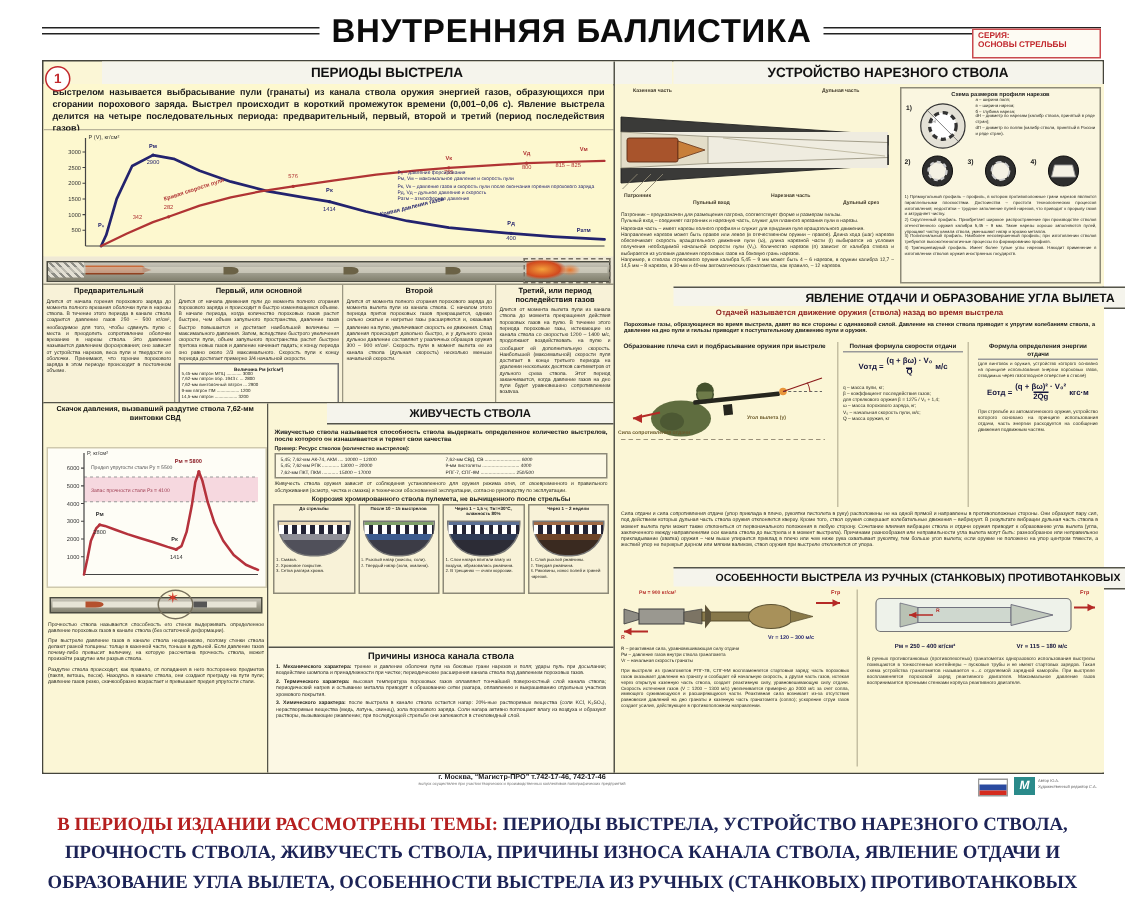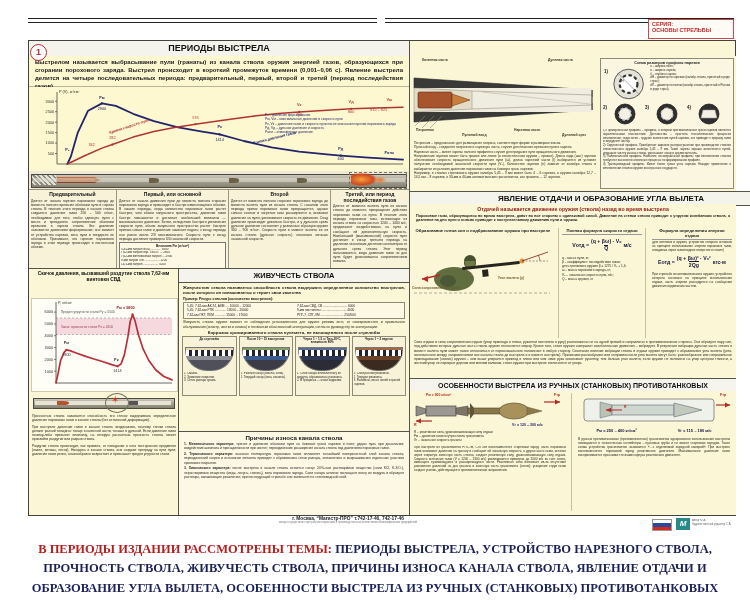--- a/index.html
+++ b/index.html
@@ -1,20 +1,20 @@
 <!DOCTYPE html>
 <html><head>
 <meta charset="utf-8">
 <style>
   html,body{margin:0;padding:0;background:#fff;}
   body{width:750px;height:600px;position:relative;font-family:"Liberation Sans",sans-serif;color:#1a1a1a;-webkit-font-smoothing:antialiased;}
   .abs{position:absolute;}
   .poster{position:absolute;inset:0;background:#fff;}
   .frame{position:absolute;left:28px;top:40px;width:706px;height:474px;border:1px solid #44443c;background:#fbf6d6;}
-  .sechead{font-weight:bold;text-align:center;background:#f5f4ec;border-bottom:1px solid #54544a;color:#111;overflow:hidden;}
+  .sechead{font-weight:bold;text-align:center;background:#f5f4ec;border-bottom:1px solid #54544a;color:#111;overflow:hidden;margin-left:39px;}
   .tiny{font-size:3.4px;line-height:1.25;text-align:justify;color:#26261f;overflow:hidden;}
   .tinyc{font-size:3.4px;line-height:1.3;color:#26261f;overflow:hidden;}
   .justx{text-align:justify;}
   .b{font-weight:bold;}
   .navy{color:#23236e;}
   .colbox{background:#f8f2d8;border-right:1px solid #9a9682;padding:2px 2px;box-sizing:border-box;overflow:hidden;}
   .colhead{font-size:5px;font-weight:bold;text-align:center;line-height:1.1;margin-bottom:1px;color:#101010;}
   .dotrow div{white-space:nowrap;overflow:hidden;}
   .panel{background:#f8f2d8;border:1px solid #8d8a78;box-sizing:border-box;overflow:hidden;}
   .corrimg{height:22px;margin:1px 1px;border:1px solid #777;border-radius:0 0 45% 45%/0 0 90% 90%;}
@@ -32,20 +32,21 @@
   .barrelbar{background:linear-gradient(#c9c6ba,#83816f);border:1px solid #4a4a40;}
   .redlbl{color:#b52a26;font-weight:bold;}
 </style>
 </head>
 <body>
 
 <div class="poster">
 
   <div class="abs" style="left:28px;top:8px;width:706px;display:flex;gap:8px;">
     <div class="rule"></div>
+    <div style="font-size:22px;font-weight:bold;letter-spacing:0.5px;color:#0c0c0c;white-space:nowrap;">ВНУТРЕННЯЯ БАЛЛИСТИКА</div>
     <div class="rule"></div>
   </div>
   <div class="abs" style="right:16px;top:19px;width:86px;height:20px;border:1px solid #c9494d;background:#fdfbf3;padding:1px 3px;box-sizing:border-box;">
     <div style="font-size:5.5px;font-weight:bold;color:#c2282d;">СЕРИЯ:</div>
     <div style="font-size:5.5px;font-weight:bold;color:#c2282d;">ОСНОВЫ СТРЕЛЬБЫ</div>
   </div>
   <div class="abs" style="left:30px;top:44px;width:15px;height:15px;border:1.5px solid #c2282d;border-radius:50%;background:#fff;z-index:5;text-align:center;line-height:15px;font-size:9px;font-weight:bold;color:#c2282d;">1</div>
 
   <div class="frame">
 
@@ -263,20 +264,21 @@
       <div class="abs" style="left:150px;top:390px;width:230px;height:84px;border-top:1px solid #54544a;background:#fcf8e4;box-sizing:border-box;padding:2px 5px;">
         <div style="font-size:6.2px;font-weight:bold;text-align:center;margin-bottom:1px;">Причины износа канала ствола</div>
         <div class="tiny" style="margin-bottom:1.5px;"><b>1. Механического характера:</b> <span>трение и давление оболочки пули на боковые грани нарезов и поля; удары пуль при досылании; воздействие шомпола и принадлежности при чистке; периодические расширения канала ствола под давлением пороховых газов.</span></div>
         <div class="tiny" style="margin-bottom:1.5px;"><b>2. Термического характера:</b> <span>высокая температура пороховых газов оплавляет тончайший поверхностный слой канала ствола; периодический нагрев и остывание металла приводят к образованию сетки разгара, оплавлению и выкрашиванию отдельных участков хромового покрытия.</span></div>
         <div class="tiny"><b>3. Химического характера:</b> <span>после выстрела в канале ствола остается нагар: 20%-ные растворимые вещества (соли KCl, K₂SO₄), нерастворимые вещества (медь, латунь, свинец), зола порохового заряда. Соли нагара активно поглощают влагу из воздуха и образуют растворы, вызывающие ржавление; при последующей стрельбе они запекаются в стекловидный слой.</span></div>
       </div>
     </div>
 
     <div class="abs" style="left:380px;top:0;width:326px;height:474px;border-left:1px solid #54544a;box-sizing:border-box;">
 
+      <div class="sechead" style="height:15px;line-height:15px;font-size:9px;">УСТРОЙСТВО НАРЕЗНОГО СТВОЛА</div>
       <div class="abs" style="left:0;top:15px;width:326px;height:135px;background:#fbf6d6;">
 
         <svg width="182" height="72" style="position:absolute;left:2px;top:8px;" viewBox="0 0 182 72">
           <polygon points="2,14 180,26 180,33 2,24" fill="#3a3a38" stroke="#222" stroke-width="0.6"></polygon>
           <polygon points="2,58 180,46 180,39 2,48" fill="#3a3a38" stroke="#222" stroke-width="0.6"></polygon>
           <rect x="2" y="24" width="178" height="24" fill="#efece0"></rect>
           <polygon points="2,24 60,27 60,45 2,48" fill="#e3ddc8" stroke="#8a8570" stroke-width="0.5"></polygon>
           <rect x="6" y="28" width="34" height="16" rx="1.5" fill="#a8542c" stroke="#5e2c14" stroke-width="0.6"></rect>
           <polygon points="40,30 58,36 40,42" fill="#c87f3a" stroke="#5e2c14" stroke-width="0.5"></polygon>
           <line x1="60" y1="27" x2="180" y2="31" stroke="#9a9480" stroke-width="0.6"></line>

